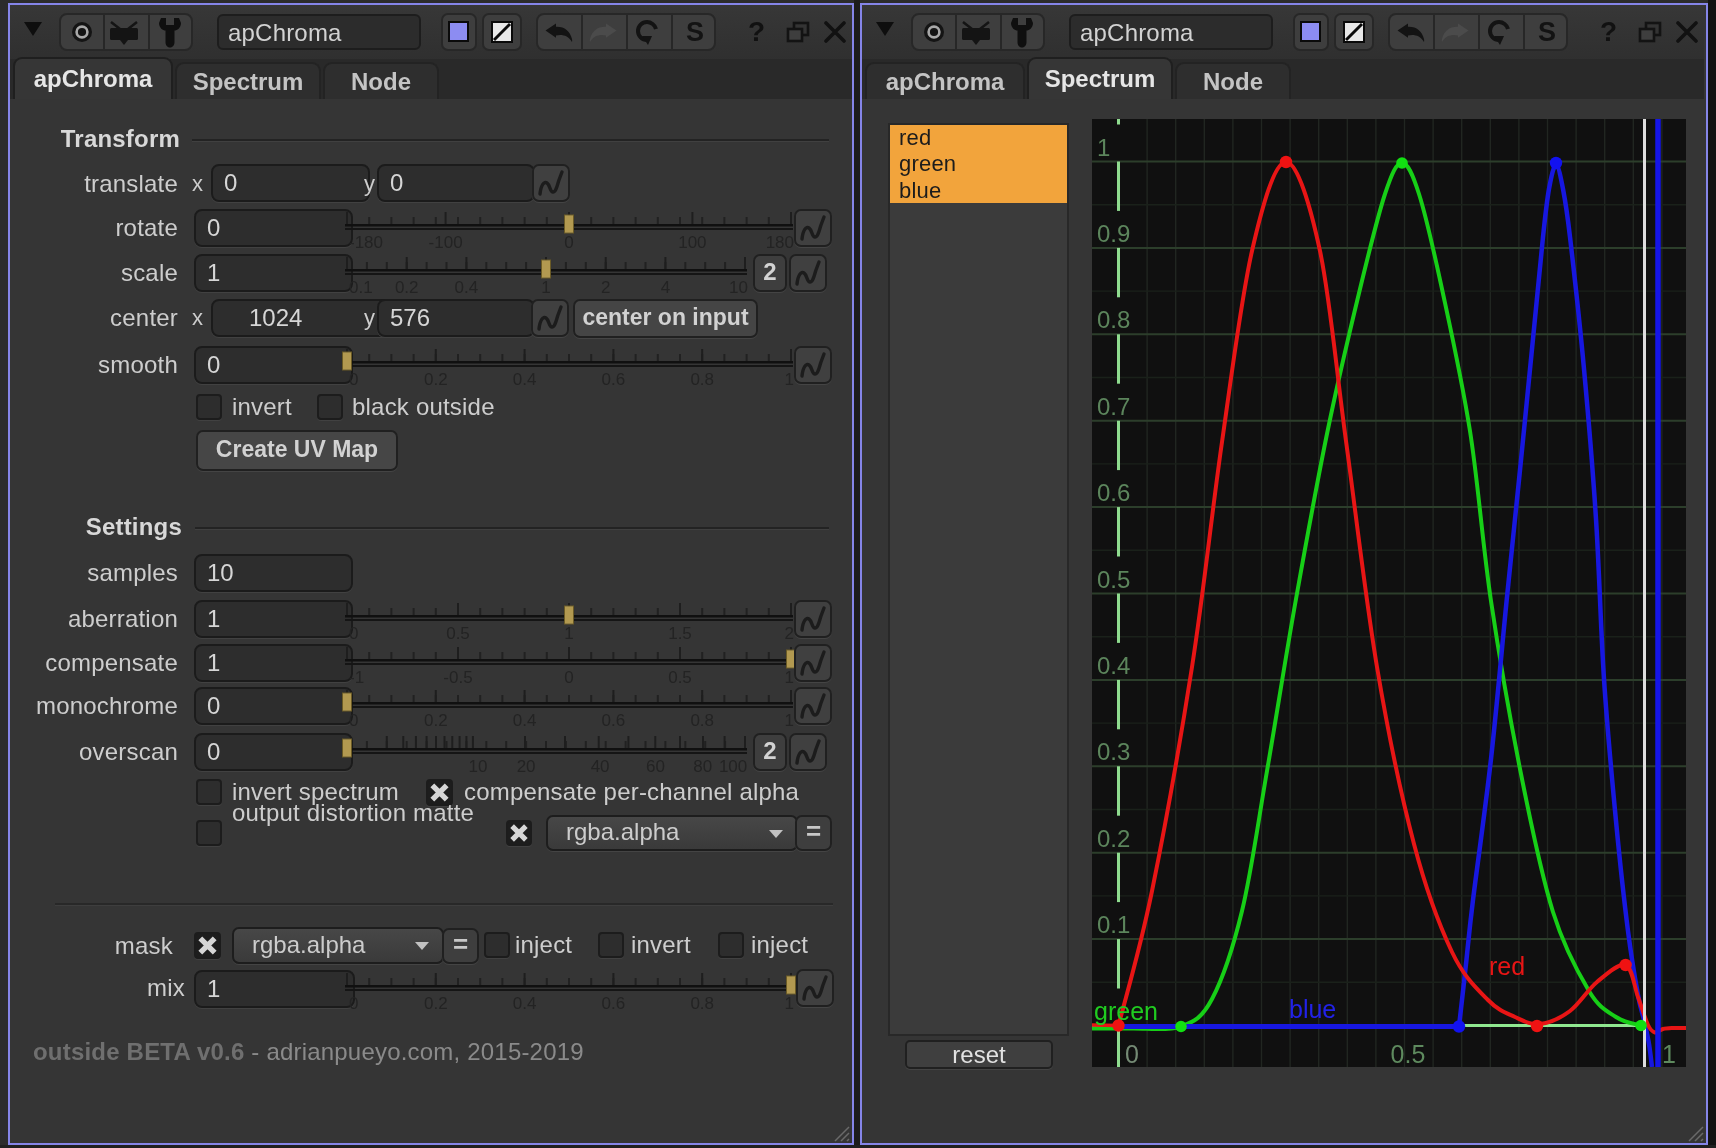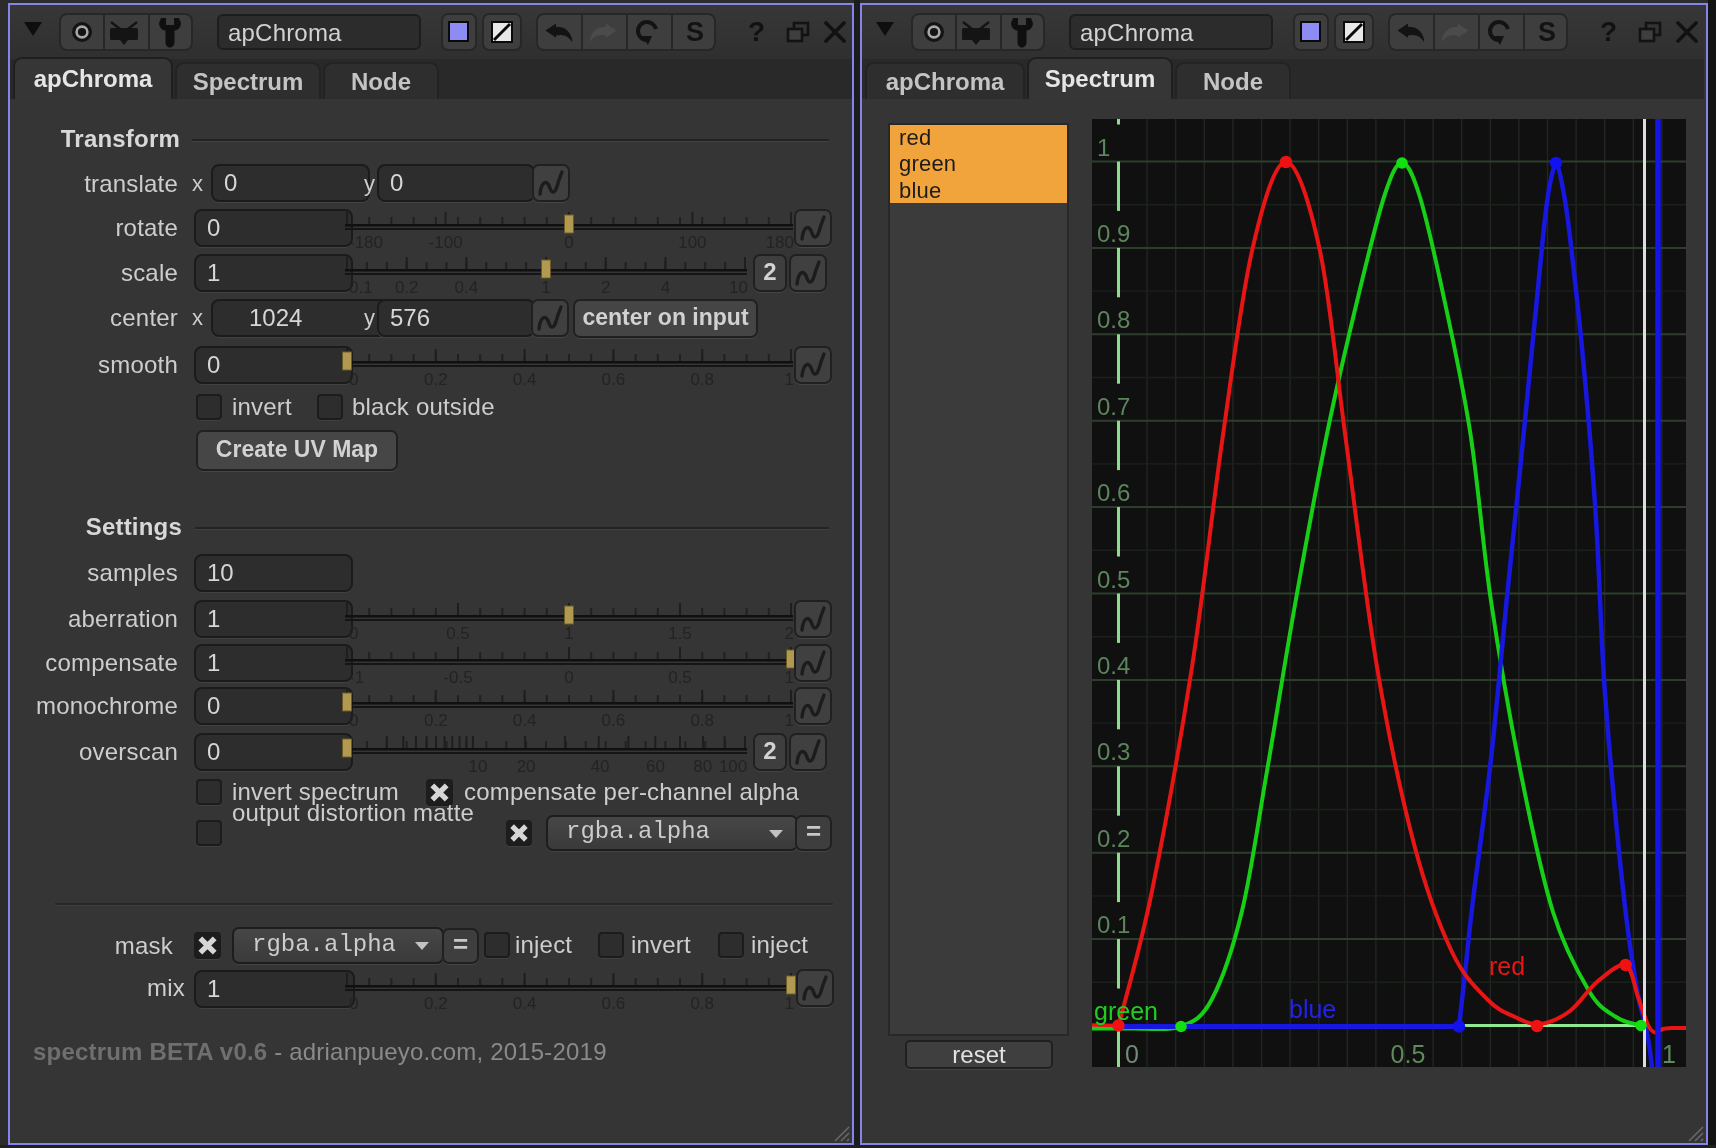--- a/index.html
+++ b/index.html
@@ -7,21 +7,21 @@
 div, svg.sld { position:absolute; }
 .panel { background:#353535; border:2px solid #8585e8; box-sizing:border-box; }
 .lbl { white-space:nowrap; letter-spacing:0.2px; }
 .inp { background:#2d2d2d; border:2px solid #1b1b1b; border-radius:8px;
        color:#d6d6d6; font-size:24px; padding-left:11px; line-height:34px; white-space:nowrap;
        box-shadow:0 1px 0 #414141; }
 .btn { background:#3e3e3e; border:2px solid #202020; border-radius:7px; color:#d2d2d2;
        text-align:center; white-space:nowrap; box-shadow:0 1px 0 #444; font-weight:bold; }
 .cbx { border:2px solid #1c1c1c; border-radius:4px; box-shadow:0 1px 0 #414141; }
 .dd  { background:linear-gradient(#474747,#3a3a3a); border:2px solid #1d1d1d; border-radius:7px;
-       color:#cccccc; font-size:24px; padding-left:18px; white-space:nowrap; box-shadow:0 1px 0 #444;font-family:Liberation Mono, monospace;}
+       color:#cccccc; font-size:24px; padding-left:18px; white-space:nowrap; box-shadow:0 1px 0 #444;}
 .tab { background:#2e2e2e; border:2px solid #232323; border-bottom:none; border-radius:9px 9px 0 0;
        text-align:center; font-size:24px; font-weight:bold; color:#c4c4c4; box-sizing:border-box;}
 .tab.on { background:#363636; color:#e6e6e6; border-color:#1f1f1f; }
 
 </style></head><body>
 <div style="left:854px;top:0;width:6px;height:1148px;background:#1c1c1c;"></div>
 <div style="left:1708px;top:0;width:8px;height:1148px;background:#131313;"></div>
 <div style="left:0;top:1145px;width:1716px;height:3px;background:#202020;"></div>
 <div class="panel" style="left:8px;top:3px;width:846px;height:1142px;"></div>
 <div class="panel" style="left:860px;top:3px;width:848px;height:1142px;"></div>
@@ -494,21 +494,21 @@
     <text x="183.6" y="39" text-anchor="middle" font-size="17" fill="#232323" font-family="Liberation Sans, sans-serif">0.4</text>
     <text x="272.4" y="39" text-anchor="middle" font-size="17" fill="#232323" font-family="Liberation Sans, sans-serif">0.6</text>
     <text x="361.2" y="39" text-anchor="middle" font-size="17" fill="#232323" font-family="Liberation Sans, sans-serif">0.8</text>
     <text x="453.0" y="39" text-anchor="end" font-size="17" fill="#232323" font-family="Liberation Sans, sans-serif">1</text>
     <rect x="445.5" y="6" width="9" height="18" fill="#b2995080" stroke="#6b5b26" stroke-width="1"></rect>
     <rect x="446.0" y="6.5" width="8" height="17" fill="#b29950"></rect>
   </svg>
 <div class="btn" style="left:796px;top:969px;width:34px;height:34px;background:#404040;"><svg width="30" height="30" viewBox="0 0 30 30" style="margin-top:2px">
       <path d="M4 26 C5 17 8 13 11 15 C14 17 14 24 17 24 C20 24 21 18 23 12 L26 4" fill="none" stroke="#1c1c1c" stroke-width="3.4" stroke-linecap="round"></path>
     </svg></div>
-<div class="lbl" style="left:33px;top:1038px;font-size:24px;color:#757575;"><b style="color:#6f6f6f">spectrum BETA v0.6</b> <span style="color:#8a8a8a">- adrianpueyo.com, 2015-2019</span></div>
+<div class="lbl" style="left:33px;top:1038px;font-size:24px;color:#757575;"><b style="color:#6f6f6f">outside BETA v0.6</b> <span style="color:#8a8a8a">- adrianpueyo.com, 2015-2019</span></div>
 <svg style="position:absolute;left:832px;top:1124px;" width="18" height="18" viewBox="0 0 18 18">
     <path d="M17 3 L3 17 M17 9 L9 17 M17 15 L15 17" stroke="#6a6a6a" stroke-width="1.5"></path>
   </svg>
 <div class="" style="left:862px;top:5px;width:842px;height:56px;background:linear-gradient(#373737,#2f2f2f);border-bottom:1px solid #252525;"></div>
 <svg style="position:absolute;left:875px;top:21px;" width="20" height="16" viewBox="0 0 20 16">
     <path d="M1 1 L19 1 L10 15 Z" fill="#0e0e0e"></path>
   </svg>
 <div class="" style="left:911px;top:13px;width:134px;height:38px;background:#3e3e3e;border:2px solid #272727;border-radius:8px;box-sizing:border-box;"></div>
 <div class="" style="left:955px;top:15px;width:2px;height:34px;background:#272727;"></div>
 <div class="" style="left:1000px;top:15px;width:2px;height:34px;background:#272727;"></div>

